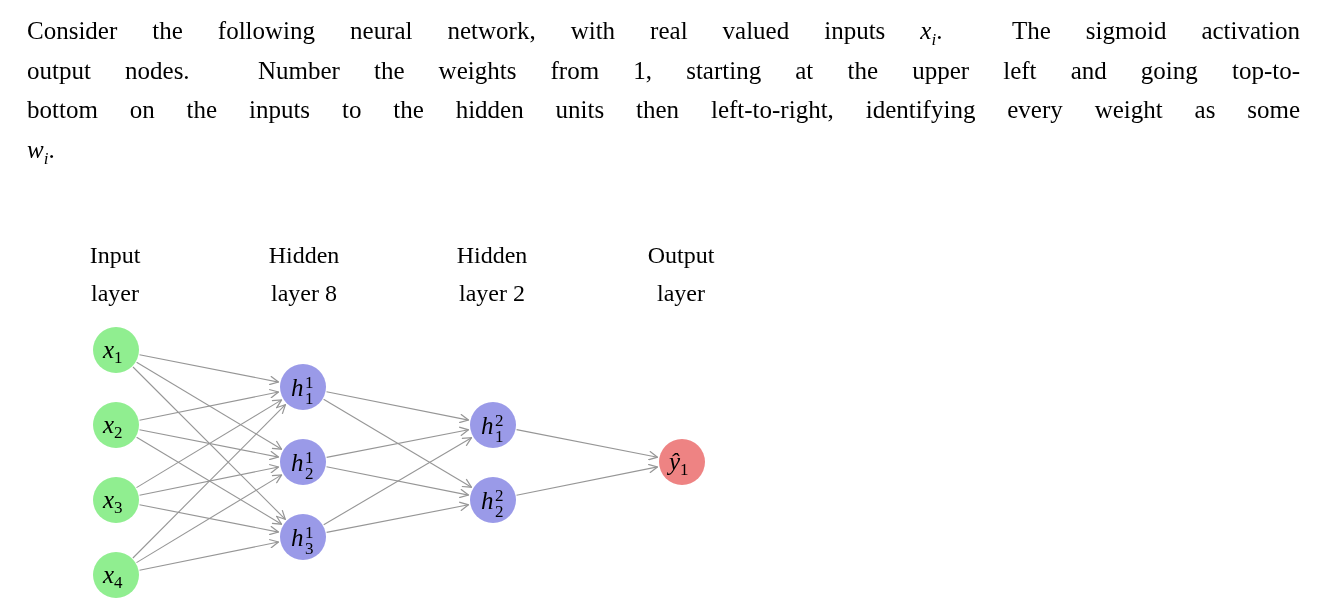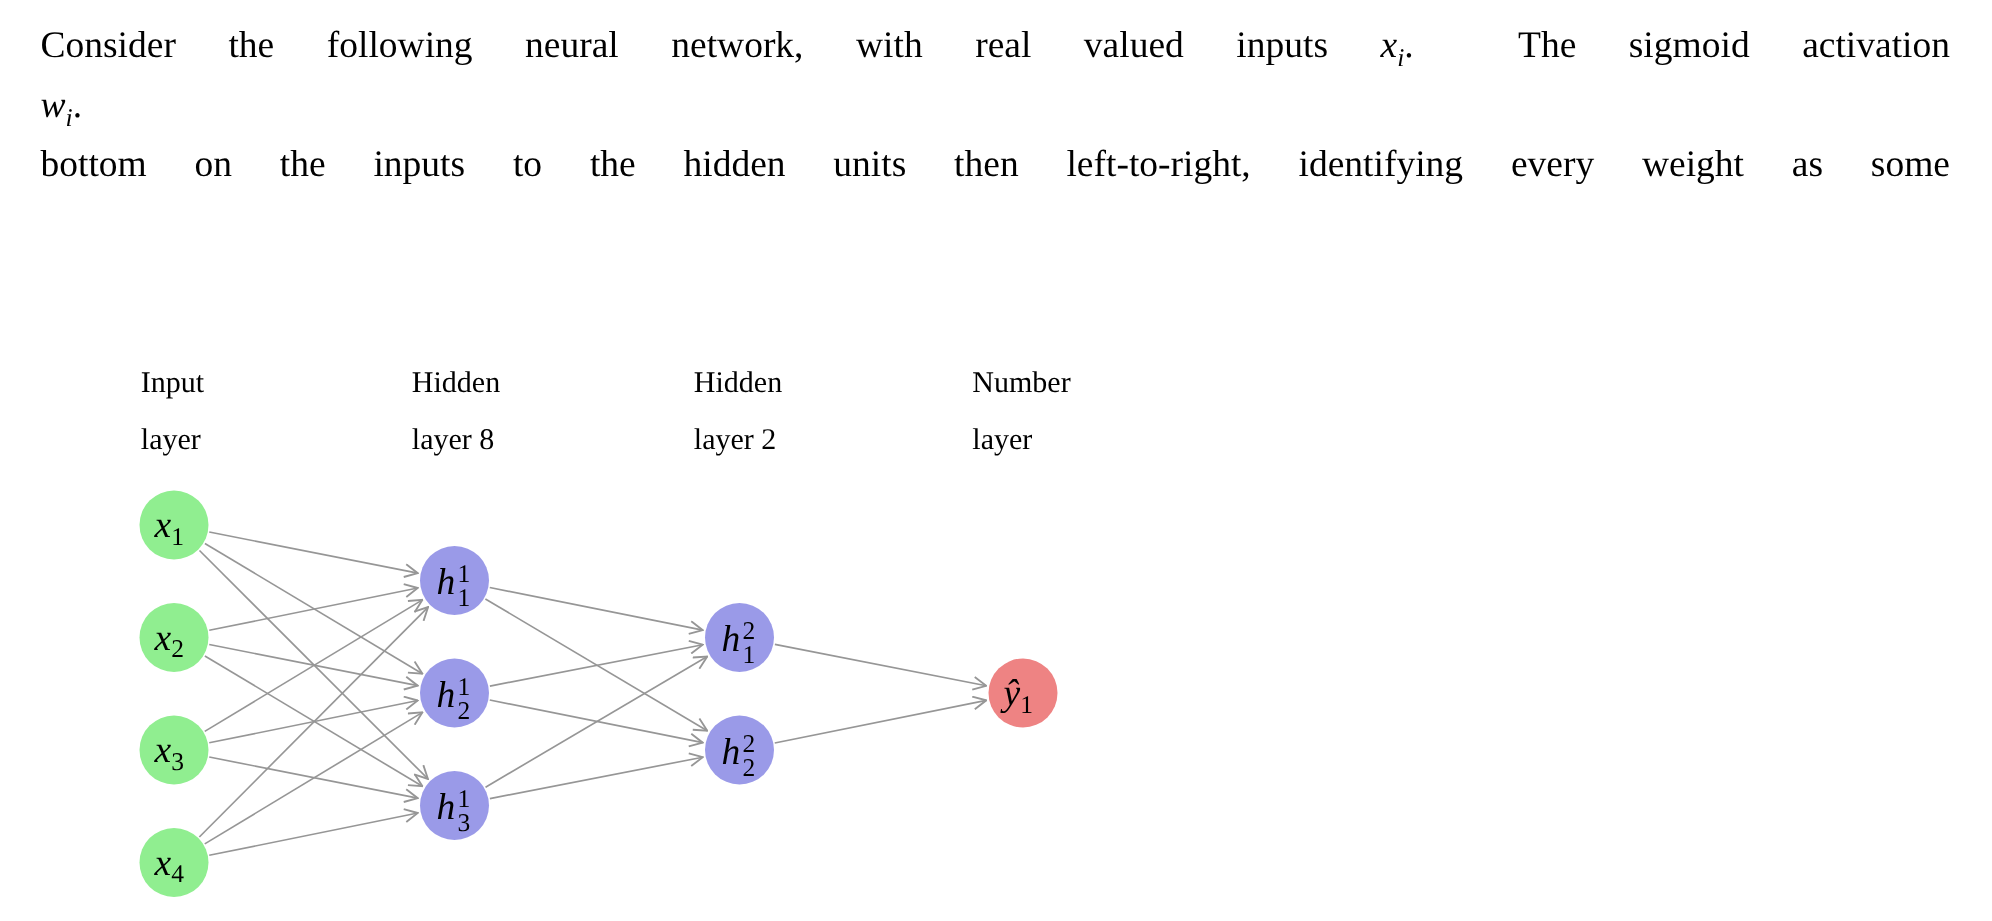--- a/index.html
+++ b/index.html
@@ -24,21 +24,22 @@
   }
   .pline { text-align: justify; text-align-last: justify; white-space: normal; }
   .pline.last { text-align: left; text-align-last: left; }
   .mvar { font-style: italic; }
   sub.msub { font-size: 17px; font-style: italic; line-height: 0; }
   
   .hdr {
     position: absolute;
     top: 236px;
     transform: translateX(-50%);
-    font-size: 20px;
+    text-align: center;
+    font-size: 24px;
     line-height: 38px;
     white-space: nowrap;
   }
   
   svg.net { position: absolute; left: 0; top: 0; }
   svg.net text {
     font-family: "Liberation Serif", "DejaVu Serif", serif;
     fill: #000000;
   }
   .it  { font-style: italic; }
@@ -46,38 +47,39 @@
   .f17 { font-size: 17px; }
   #edges line { stroke-width: 1.1; }
 </style>
 </head>
 <body>
 
 <div class="page">
 
   <div class="paragraph">
     <div class="pline"><span>Consider the following neural network, with real valued inputs </span><span class="mvar">x</span><sub class="msub">i</sub><span>.&nbsp; The sigmoid activation</span></div>
+    <div class="pline">output nodes.&nbsp; Number the weights from 1, starting at the upper left and going top-to-</div>
+    <div class="pline">bottom on the inputs to the hidden units then left-to-right, identifying every weight as some</div>
     <div class="pline last"><span class="mvar">w</span><sub class="msub">i</sub><span>.</span></div>
-    <div class="pline">bottom on the inputs to the hidden units then left-to-right, identifying every weight as some</div>
   </div>
 
   <div class="hdr" style="left:115px">
     <div>Input</div>
     <div>layer</div>
   </div>
   <div class="hdr" style="left:304px">
     <div>Hidden</div>
     <div>layer 8</div>
   </div>
   <div class="hdr" style="left:492px">
     <div>Hidden</div>
     <div>layer 2</div>
   </div>
   <div class="hdr" style="left:681px">
-    <div>Number</div>
+    <div>Output</div>
     <div>layer</div>
   </div>
 
   <svg class="net" width="1328" height="614" viewBox="0 0 1328 614">
     <defs>
       <marker id="arrow" viewBox="0 0 8 8" refX="7.5" refY="4" markerWidth="9" markerHeight="9" orient="auto-start-reverse">
         <path d="M0.5,0.5 L7.5,4 L0.5,7.5" fill="none" stroke="#969696" stroke-width="1"></path>
       </marker>
     </defs>
 

